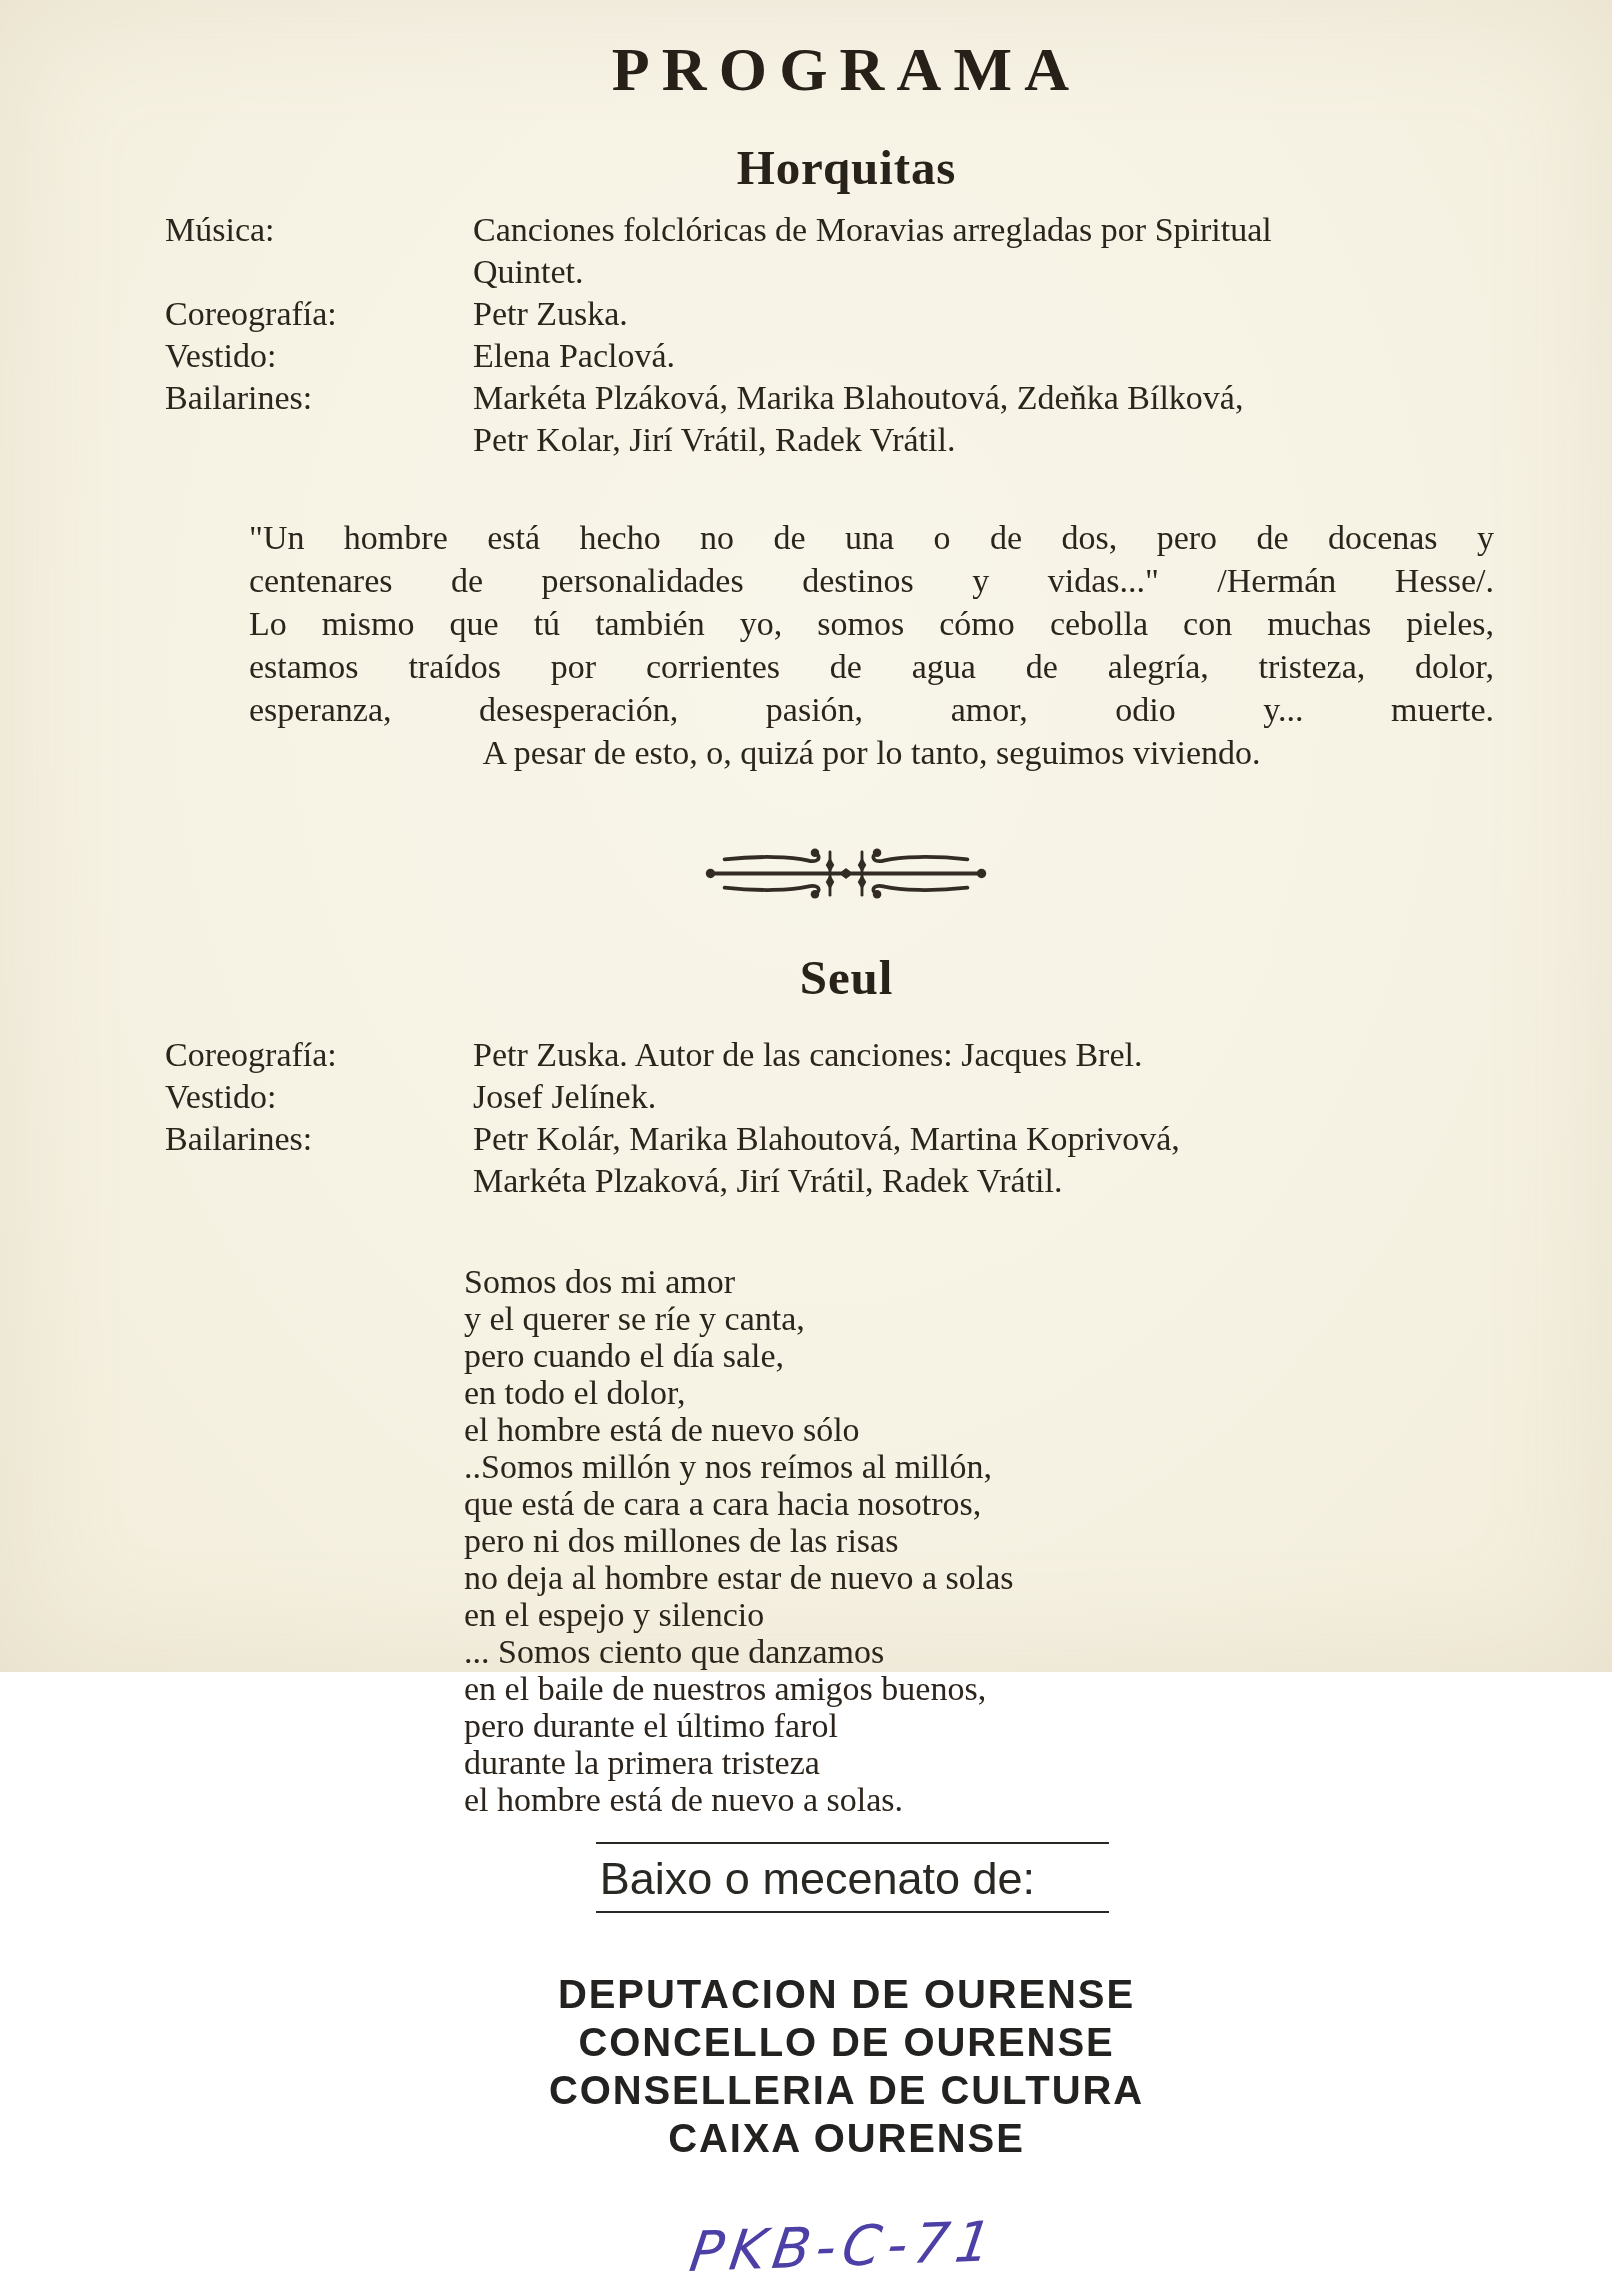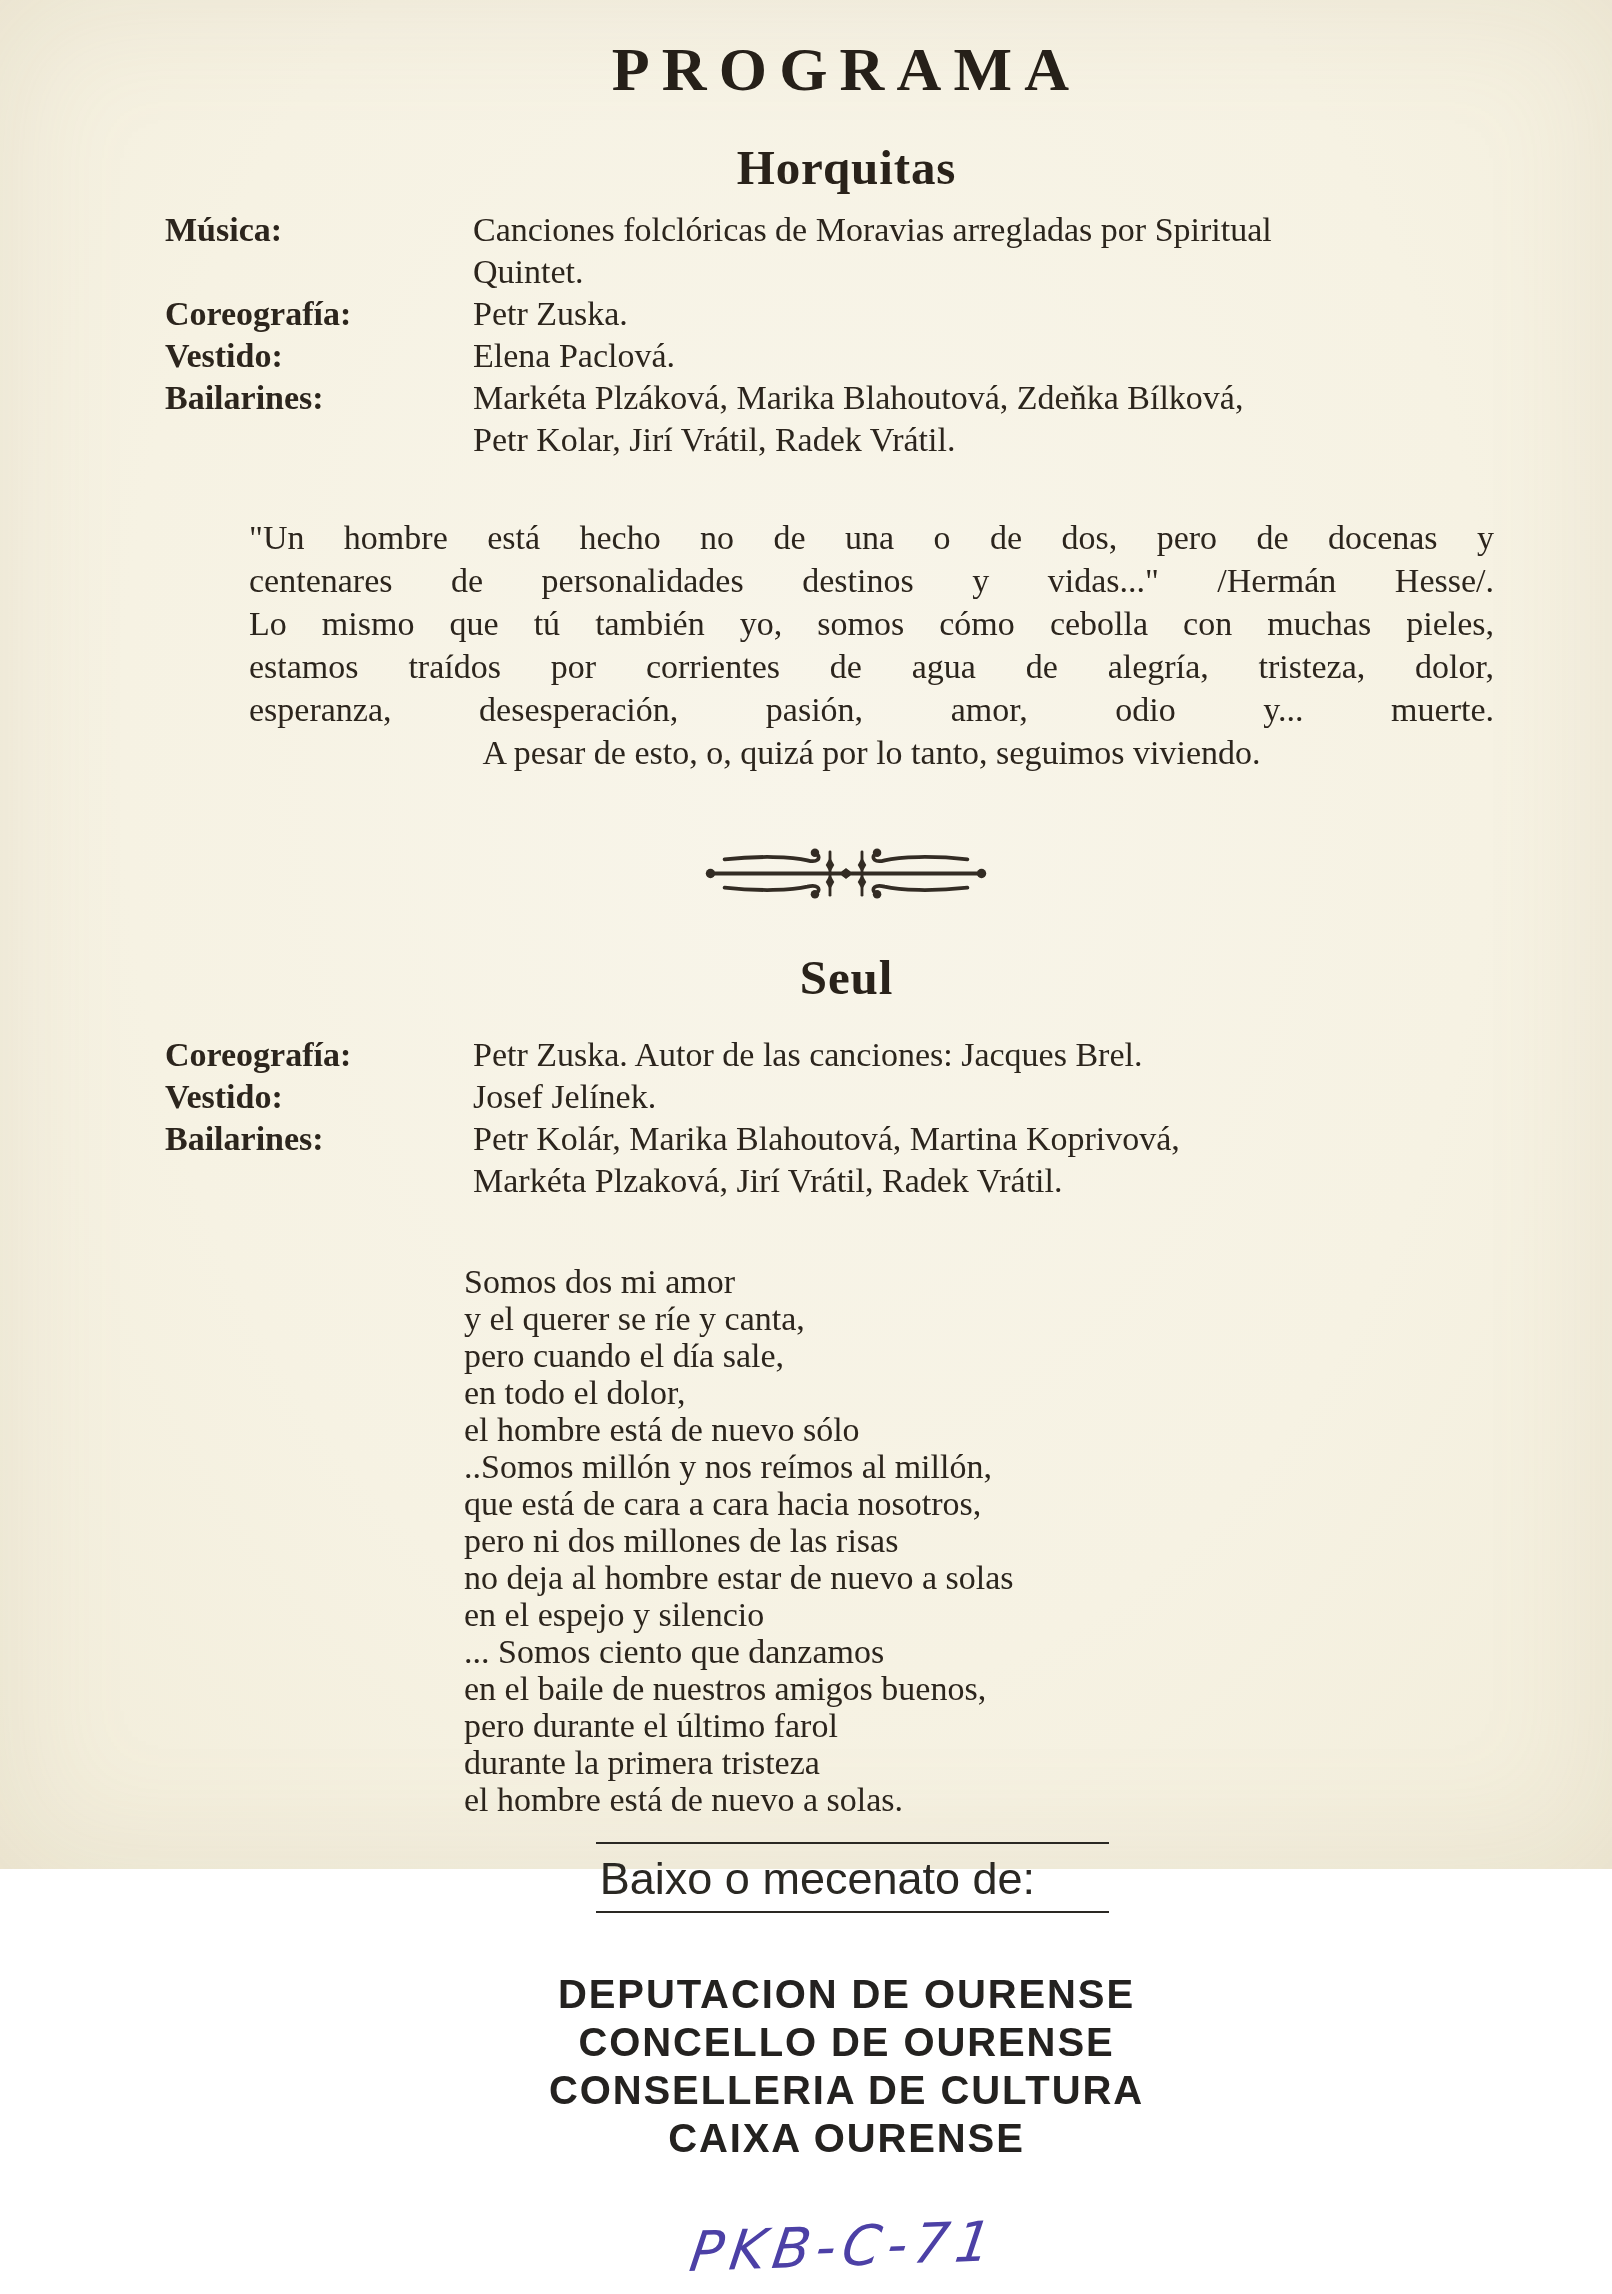--- a/index.html
+++ b/index.html
@@ -3,21 +3,21 @@
 <meta charset="utf-8">
 <style>
   html, body { margin: 0; padding: 0; }
   body {
     width: 1613px; height: 2295px;
     font-family: "Liberation Serif", "DejaVu Serif", serif;
     overflow: hidden;
   }
   .page {
     position: relative;
-    width: 1613px; height: 1869px;
+    width: 1613px; height: 1672px;
     background: #f6f2e4;
     background-image: radial-gradient(ellipse at 50% 40%, #f8f5ea 0%, #f6f2e3 60%, #f2edda 100%);
     box-shadow: inset 0 0 132px rgba(170,150,110,0.14);
     color: #2c251d;
   }
   .centered {
     position: absolute; left: 79px; width: 1535px;
     text-align: center;
   }
   .page-title {
@@ -32,21 +32,21 @@
   .piece-title.horquitas { top: 139px; }
   .piece-title.seul { top: 949px; }
 
   .credits {
     position: absolute; left: 165px; width: 1337px;
     font-size: 34px; line-height: 42px;
   }
   .credits.block-1 { top: 209px; }
   .credits.block-2 { top: 1034px; }
   .credit-row { display: grid; grid-template-columns: 272px 1045px; }
-  .credit-label { font-weight: bold; }
+  .credit-label { font-weight: normal; }
   .credit-value { white-space: pre-line; margin-left: 36px; }
 
   .quote {
     position: absolute; left: 249px; top: 516px; width: 1245px;
     font-size: 34px; line-height: 43px;
   }
   .quote-line { text-align: center; }
   .quote-line:nth-child(-n+5) { text-align: justify; text-align-last: justify; }
 
   .ornament { position: absolute; left: 702px; top: 847px; }

